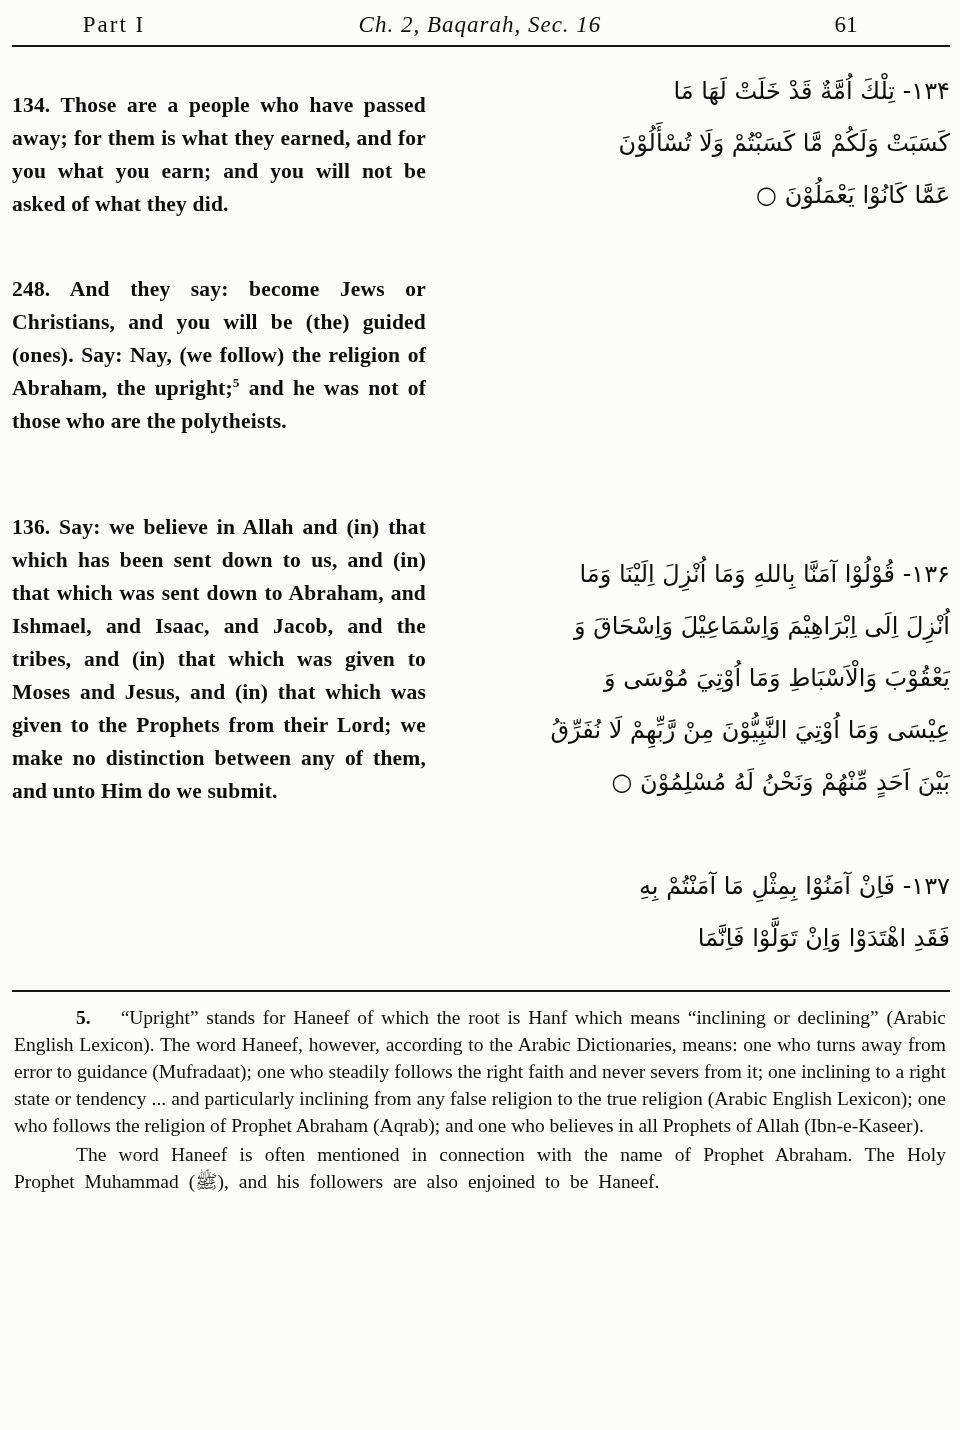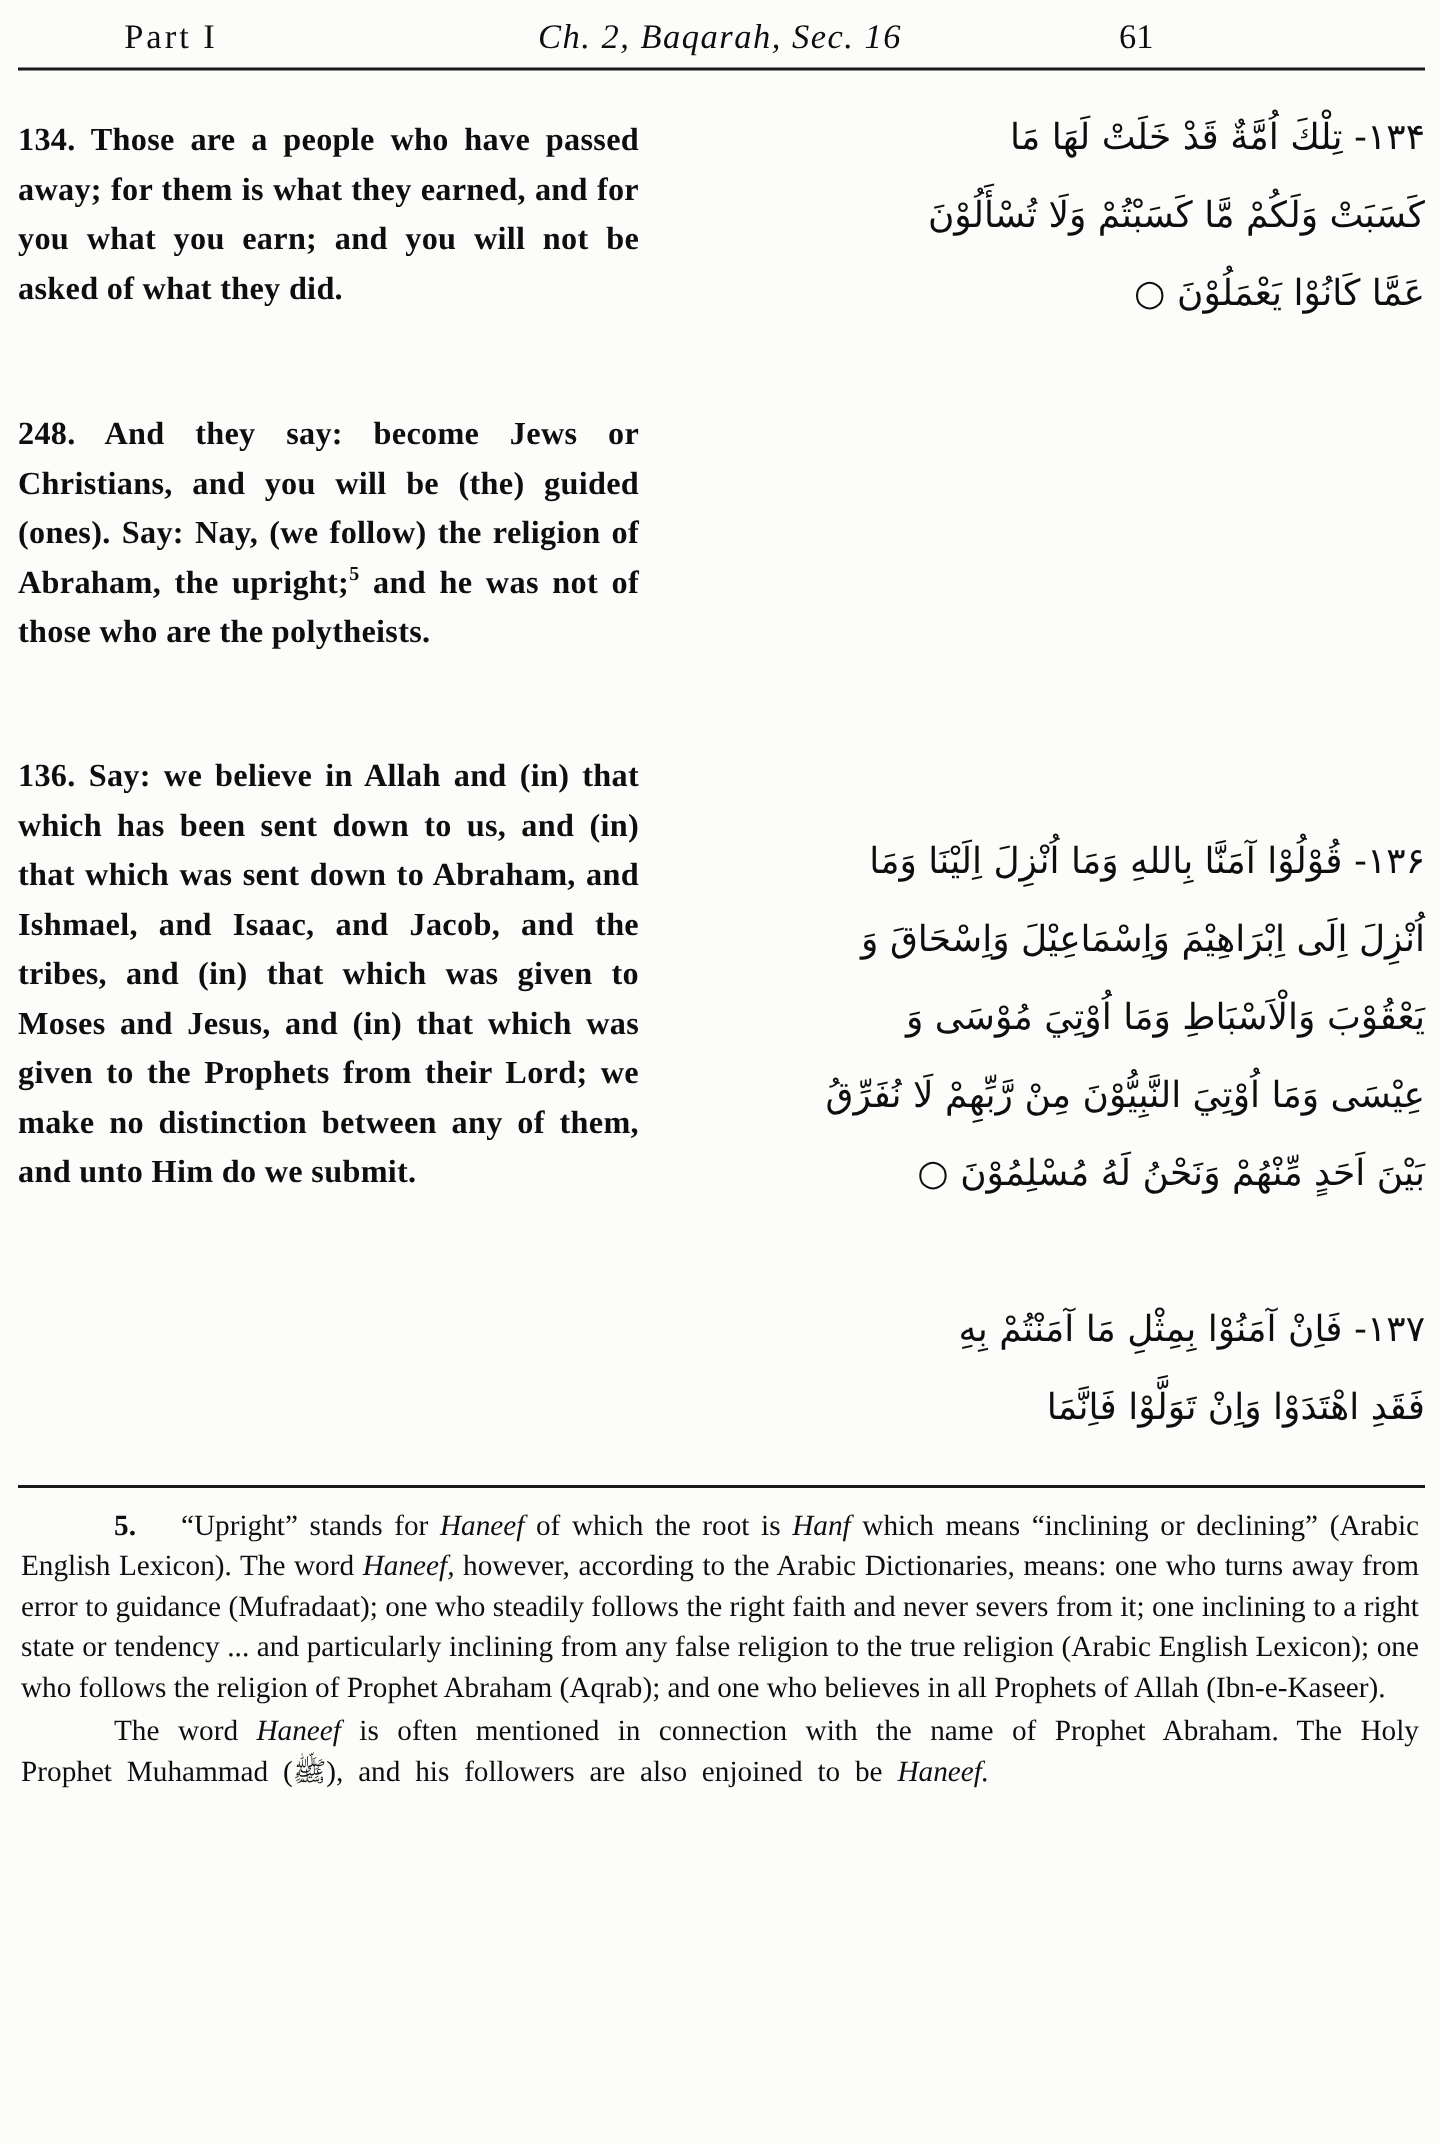--- a/index.html
+++ b/index.html
@@ -9,26 +9,26 @@
     color:#0e0e0e;
     font-family:"Liberation Serif", serif;
     overflow:hidden;
   }
   .page { width:960px; height:1430px; padding:12px 10px 0 12px; position:relative; }
 
   
   .page-header { display:flex; align-items:baseline; font-size:23px; padding:0 4px 4px 2px; }
   .hdr-left  { width:200px; letter-spacing:2px;text-align:center; }
   .hdr-center{ flex:1; text-align:center; font-style:italic; letter-spacing:1px; }
-  .hdr-right { width:200px; text-align:left; }
+  .hdr-right { width:200px; text-align:center; }
   .header-rule { border-top:2.5px solid #181818; margin:3px 0 0 0; }
 
   
   .verses { margin-top:18px; }
-  .verse-row { display:flex; align-items:center; }
+  .verse-row { display:flex; align-items:flex-end; }
   .verse-row + .verse-row { margin-top:52px; }
   .eng {
     width:422px;
     font-weight:bold;
     font-size:21.5px;
     line-height:33px;
     text-align:justify;
     padding-right:8px;
     letter-spacing:0.2px;
   }
@@ -44,21 +44,21 @@
     padding-left:2px;
   }
   .ar-offset { margin-top:58px; }
 
   
   .footnote-rule { border-top:2px solid #181818; margin-top:26px; }
   .footnotes { padding:12px 4px 0 2px; font-size:19.5px; line-height:27px; text-align:justify; }
   .fn { text-indent:62px; }
   .fn-num { font-weight:bold; margin-right:30px; }
   .fn2 { word-spacing:5px; margin-top:2px; }
-  .it { font-style:italic; }
+  .it { }
   .ar-inline { font-family:"DejaVu Sans", sans-serif; font-size:0.95em; }
 </style>
 </head>
 <body>
 
 <div class="page">
 
   <header class="page-header">
     <span class="hdr-left">Part I</span>
     <span class="hdr-center">Ch. 2, Baqarah, Sec. 16</span>

